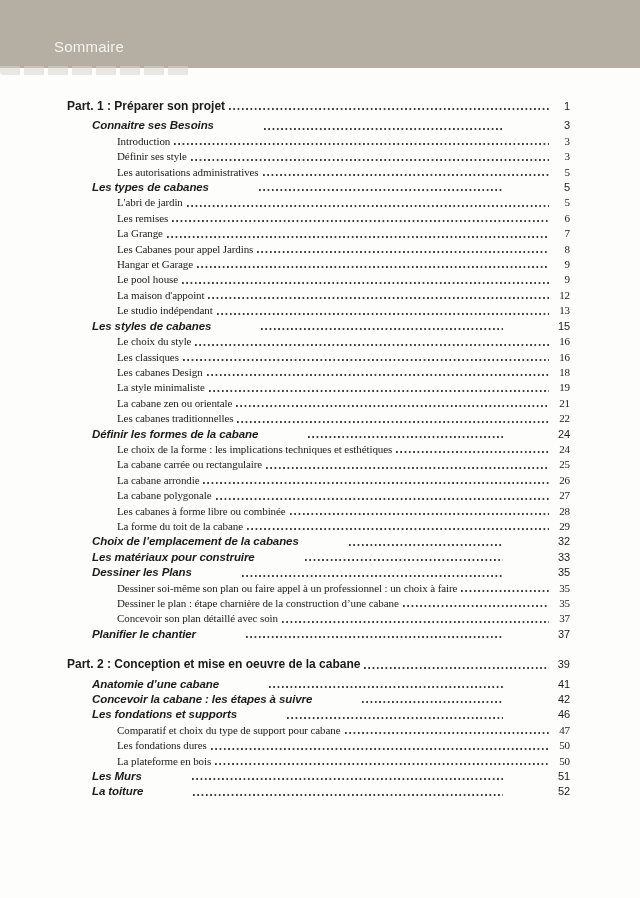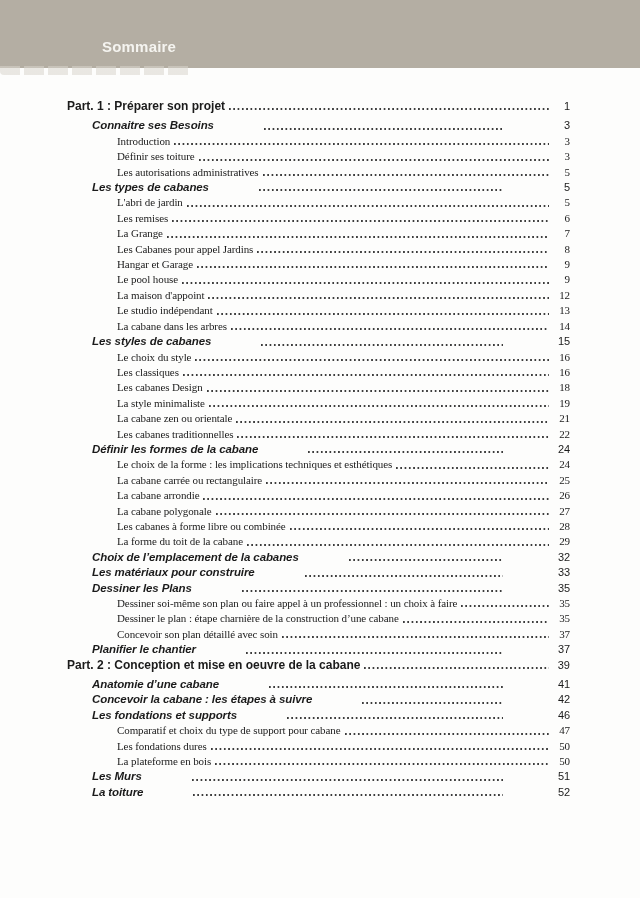--- a/index.html
+++ b/index.html
@@ -19,23 +19,23 @@
     overflow:hidden;
     position:relative;
   }
   .page-header{
     width:640px;height:68px;
     background:var(--header_bg);
     display:flex;align-items:flex-end;
   }
   .page-header .title{
     color:var(--header_text);
-    font-size:15px;font-weight:bold;
+    font-size:15px;font-weight:normal;
     letter-spacing:.2px;
-    padding:0 0 13px 102px;
+    padding:0 0 13px 54px;
   }
   .edge-tabs{
     position:absolute;top:66px;left:0;
     width:192px;height:9px;
     background:
       repeating-linear-gradient(90deg,
         var(--tab_strip) 0px, var(--tab_strip) 20px,
         rgba(255,255,255,0) 20px, rgba(255,255,255,0) 24px);
     opacity:.55;
     border-radius:0 0 4px 4px;
@@ -89,20 +89,21 @@
     font-weight:bold;
     font-style:italic;
     font-size:11.5px;
     gap:46px;
   }
   .row.lvl2{
     padding-left:50px;
     font-family:Liberation Serif, serif;
   }
   .part + .part{
+    margin-top:15px;
   }
 </style>
 </head>
 <body>
 
 <header class="page-header">
   <div class="title">Sommaire</div>
 </header>
 <div class="edge-tabs"></div>
 
@@ -120,21 +121,21 @@
     <span class="pg">3</span>
   </div>
 
   <div class="row lvl2">
     <span class="t">Introduction</span>
     <span class="leader"></span>
     <span class="pg">3</span>
   </div>
 
   <div class="row lvl2">
-    <span class="t">Définir ses toiture</span>
+    <span class="t">Définir ses style</span>
     <span class="leader"></span>
     <span class="pg">3</span>
   </div>
 
   <div class="row lvl2">
     <span class="t">Les autorisations administratives</span>
     <span class="leader"></span>
     <span class="pg">5</span>
   </div>
 
@@ -185,25 +186,20 @@
     <span class="leader"></span>
     <span class="pg">12</span>
   </div>
 
   <div class="row lvl2">
     <span class="t">Le studio indépendant</span>
     <span class="leader"></span>
     <span class="pg">13</span>
   </div>
 
-  <div class="row lvl2">
-    <span class="t">La cabane dans les arbres</span>
-    <span class="leader"></span>
-    <span class="pg">14</span>
-  </div>
 
   <div class="row lvl1">
     <span class="t">Les styles de cabanes</span>
     <span class="leader"></span>
     <span class="pg">15</span>
   </div>
 
   <div class="row lvl2">
     <span class="t">Le choix du style</span>
     <span class="leader"></span>

